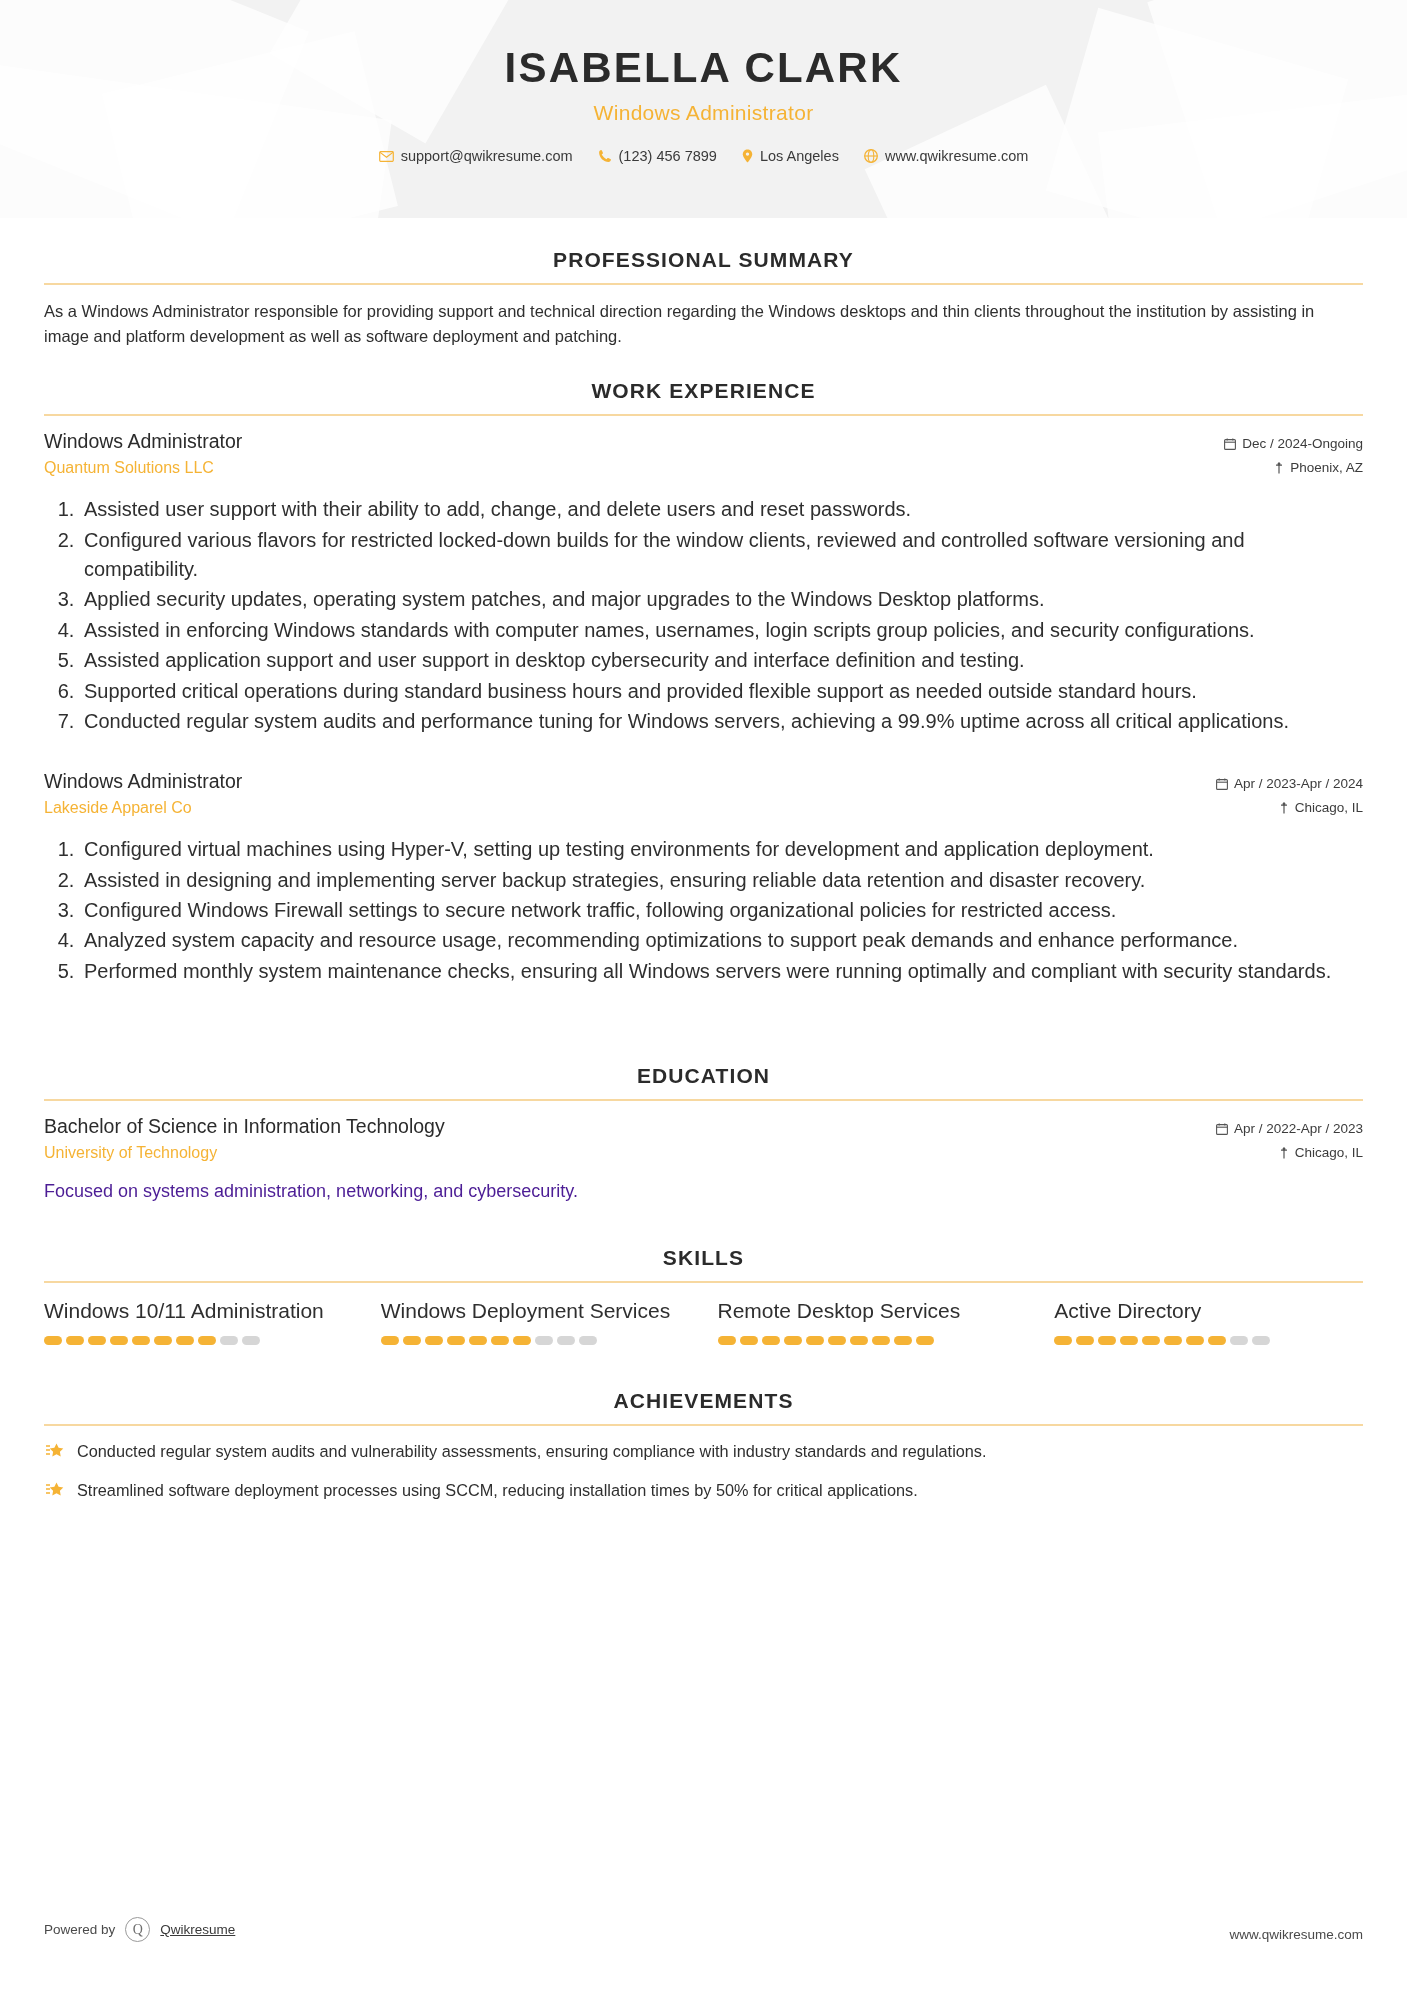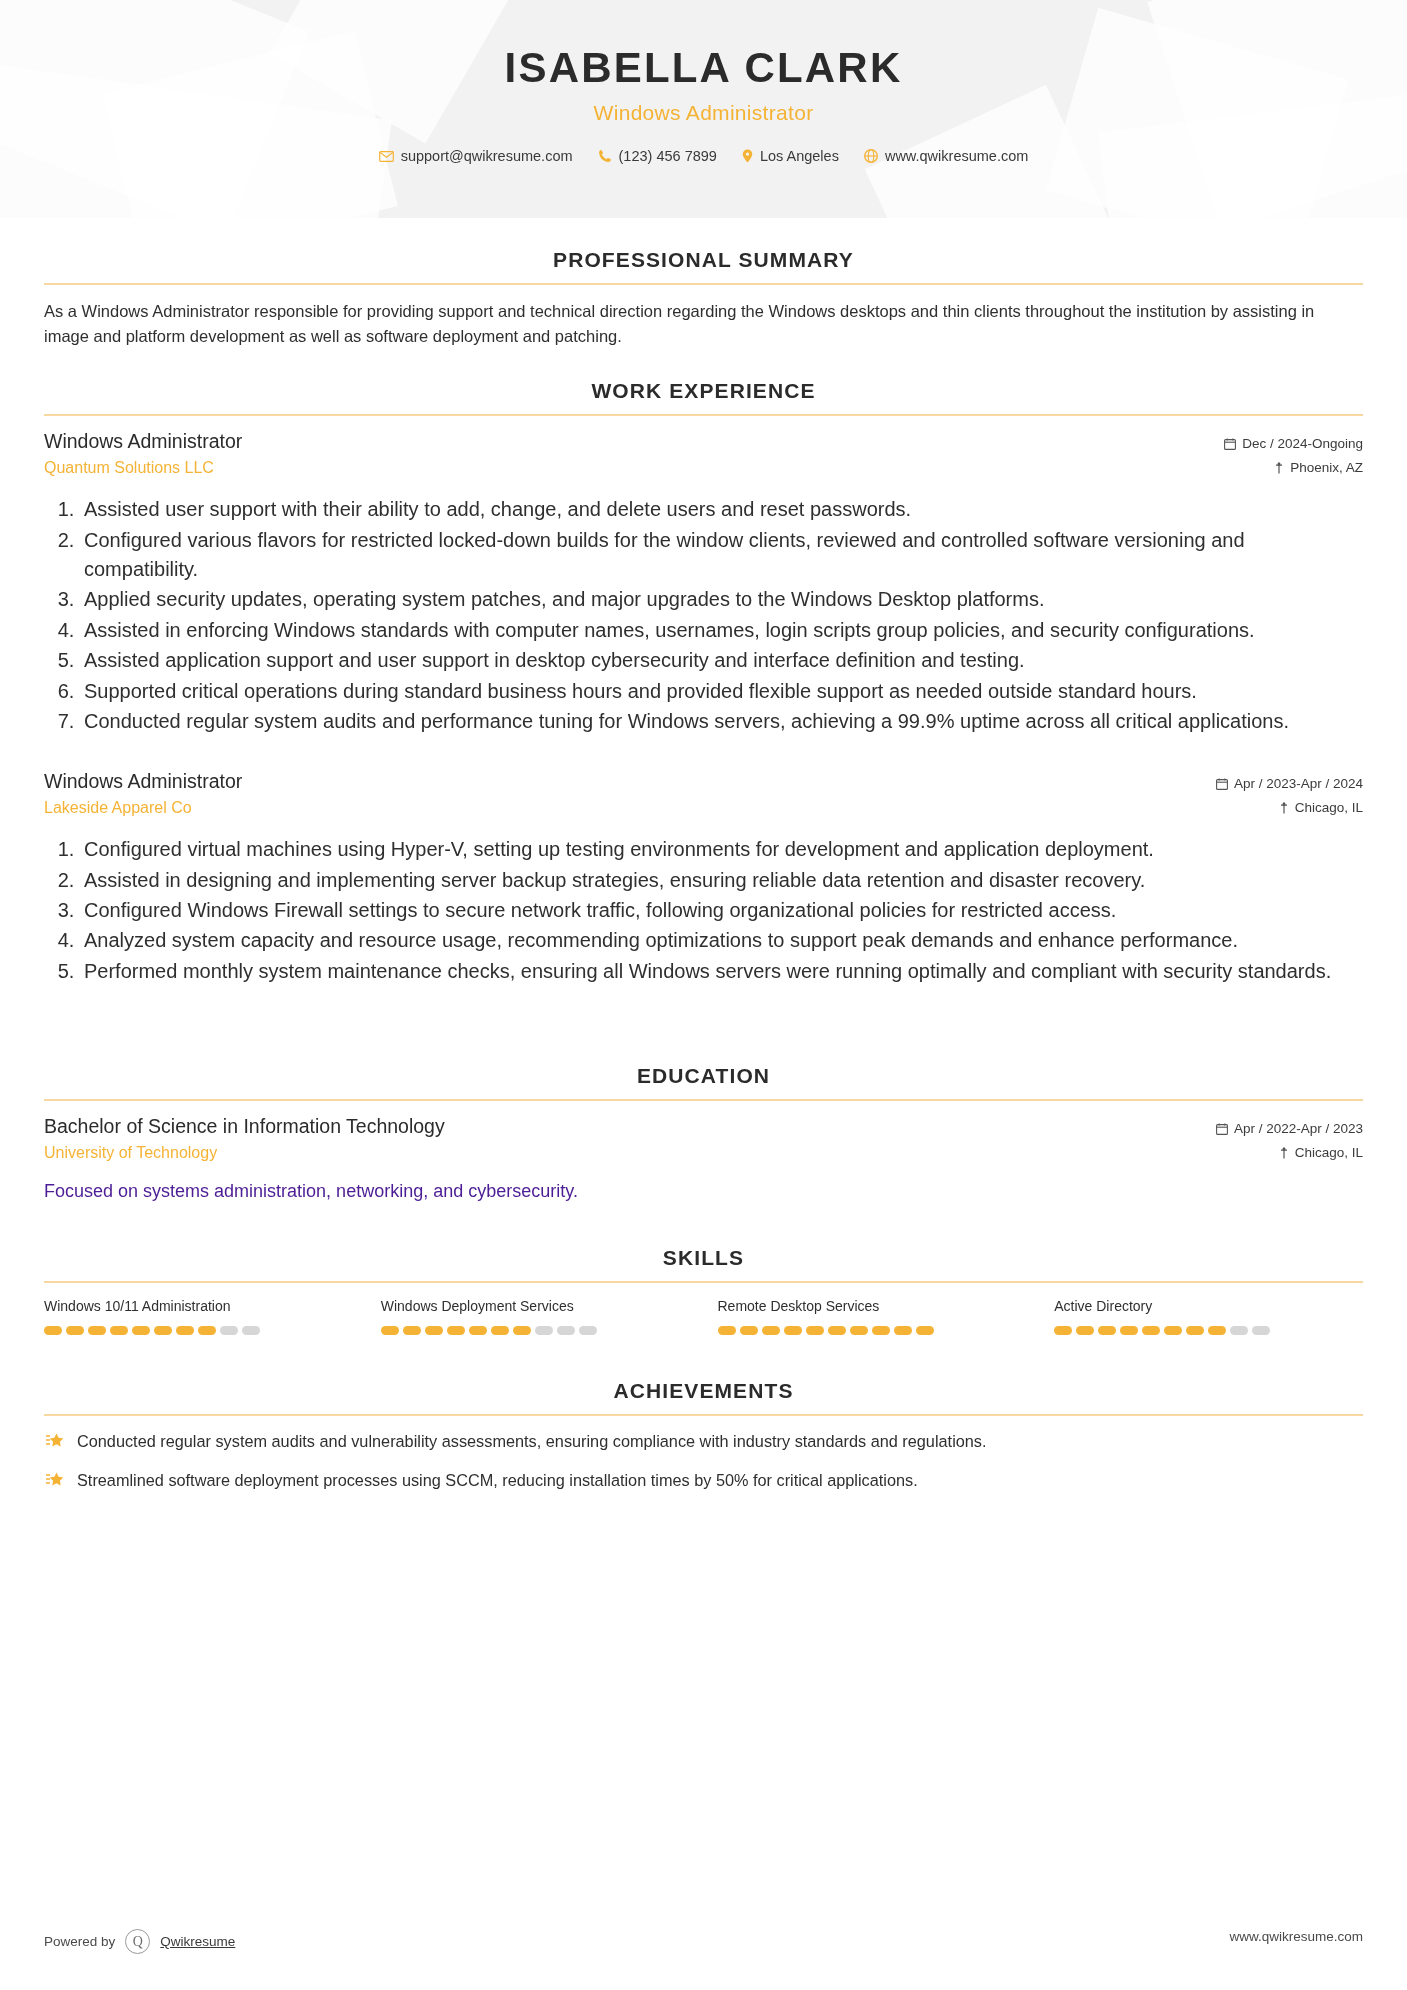--- a/index.html
+++ b/index.html
@@ -144,21 +144,21 @@
   }
 
   
   .skills-grid {
     display: grid;
     grid-template-columns: repeat(4, 1fr);
     gap: 0 28px;
     margin-top: 6px;
   }
   .skill-name {
-    font-size: 14px;
+    font-size: 21px;
     color: #2f2f2f;
     line-height: 1.35;
     margin-bottom: 10px;
   }
   .dots { display: flex; gap: 4px; align-items: center; }
   .dot {
     width: 18px;
     height: 9px;
     border-radius: 5px;
     background: #d6d6d6;
@@ -175,24 +175,24 @@
     color: #2f2f2f;
     margin-bottom: 12px;
   }
   .ach-icon { color: #f5b335; flex-shrink: 0; padding-top: 2px; }
 
   
   .footer {
     position: absolute;
     left: 44px;
     right: 44px;
-    bottom: 36px;
+    bottom: 48px;
     display: flex;
     justify-content: space-between;
-    align-items: flex-start;
+    align-items: flex-end;
     font-size: 13.5px;
     color: #4a4a4a;
   }
   .footer-left { display: flex; align-items: center; gap: 10px; }
   .q-badge {
     width: 25px; height: 25px;
     border-radius: 50%;
     border: 1.5px solid #9a9a9a;
     display: inline-flex;
     align-items: center;

